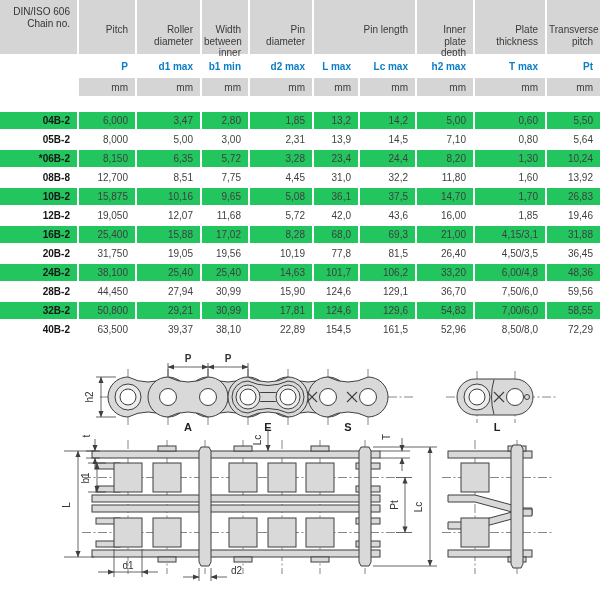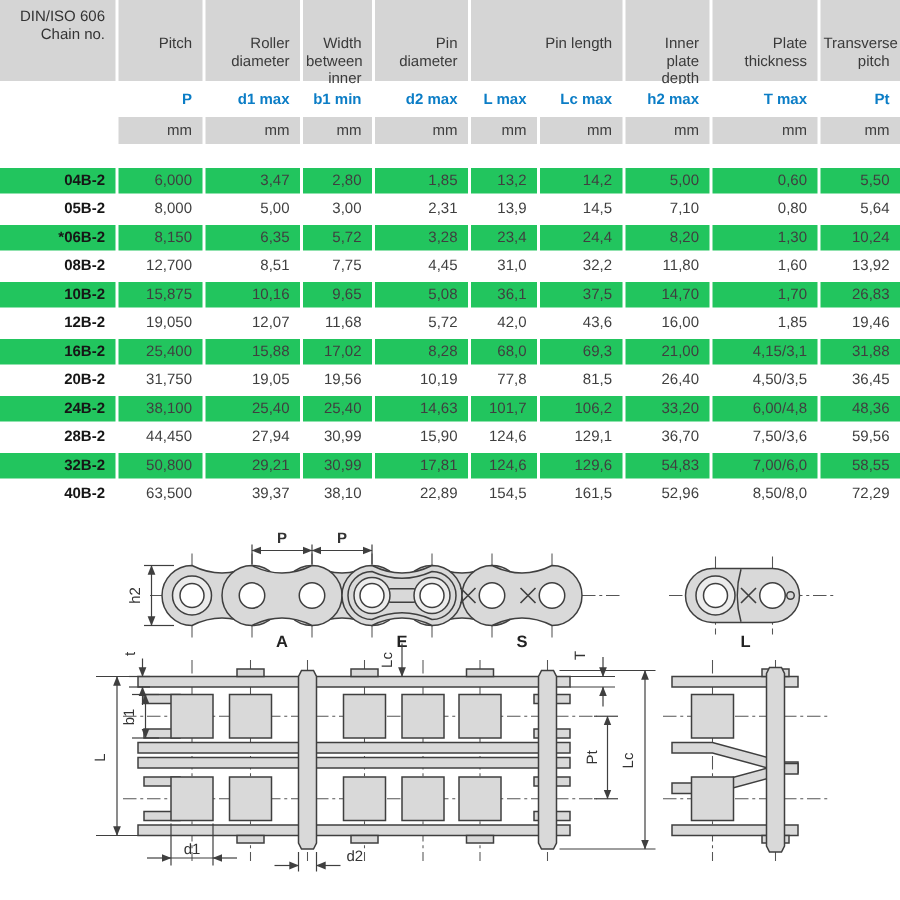--- a/index.html
+++ b/index.html
@@ -101,21 +101,21 @@
       <div class="cell cno g">*06B-2</div>
       <div class="cell val g">8,150</div>
       <div class="cell val g">6,35</div>
       <div class="cell val g">5,72</div>
       <div class="cell val g">3,28</div>
       <div class="cell val g">23,4</div>
       <div class="cell val g">24,4</div>
       <div class="cell val g">8,20</div>
       <div class="cell val g">1,30</div>
       <div class="cell val g">10,24</div>
-      <div class="cell cno">08B-2</div>
+      <div class="cell cno">08B-8</div>
       <div class="cell val">12,700</div>
       <div class="cell val">8,51</div>
       <div class="cell val">7,75</div>
       <div class="cell val">4,45</div>
       <div class="cell val">31,0</div>
       <div class="cell val">32,2</div>
       <div class="cell val">11,80</div>
       <div class="cell val">1,60</div>
       <div class="cell val">13,92</div>
       <div class="cell cno g">10B-2</div>
@@ -169,21 +169,21 @@
       <div class="cell val g">6,00/4,8</div>
       <div class="cell val g">48,36</div>
       <div class="cell cno">28B-2</div>
       <div class="cell val">44,450</div>
       <div class="cell val">27,94</div>
       <div class="cell val">30,99</div>
       <div class="cell val">15,90</div>
       <div class="cell val">124,6</div>
       <div class="cell val">129,1</div>
       <div class="cell val">36,70</div>
-      <div class="cell val">7,50/3,6</div>
+      <div class="cell val">7,50/6,0</div>
       <div class="cell val">59,56</div>
       <div class="cell cno g">32B-2</div>
       <div class="cell val g">50,800</div>
       <div class="cell val g">29,21</div>
       <div class="cell val g">30,99</div>
       <div class="cell val g">17,81</div>
       <div class="cell val g">124,6</div>
       <div class="cell val g">129,6</div>
       <div class="cell val g">54,83</div>
       <div class="cell val g">7,00/6,0</div>

